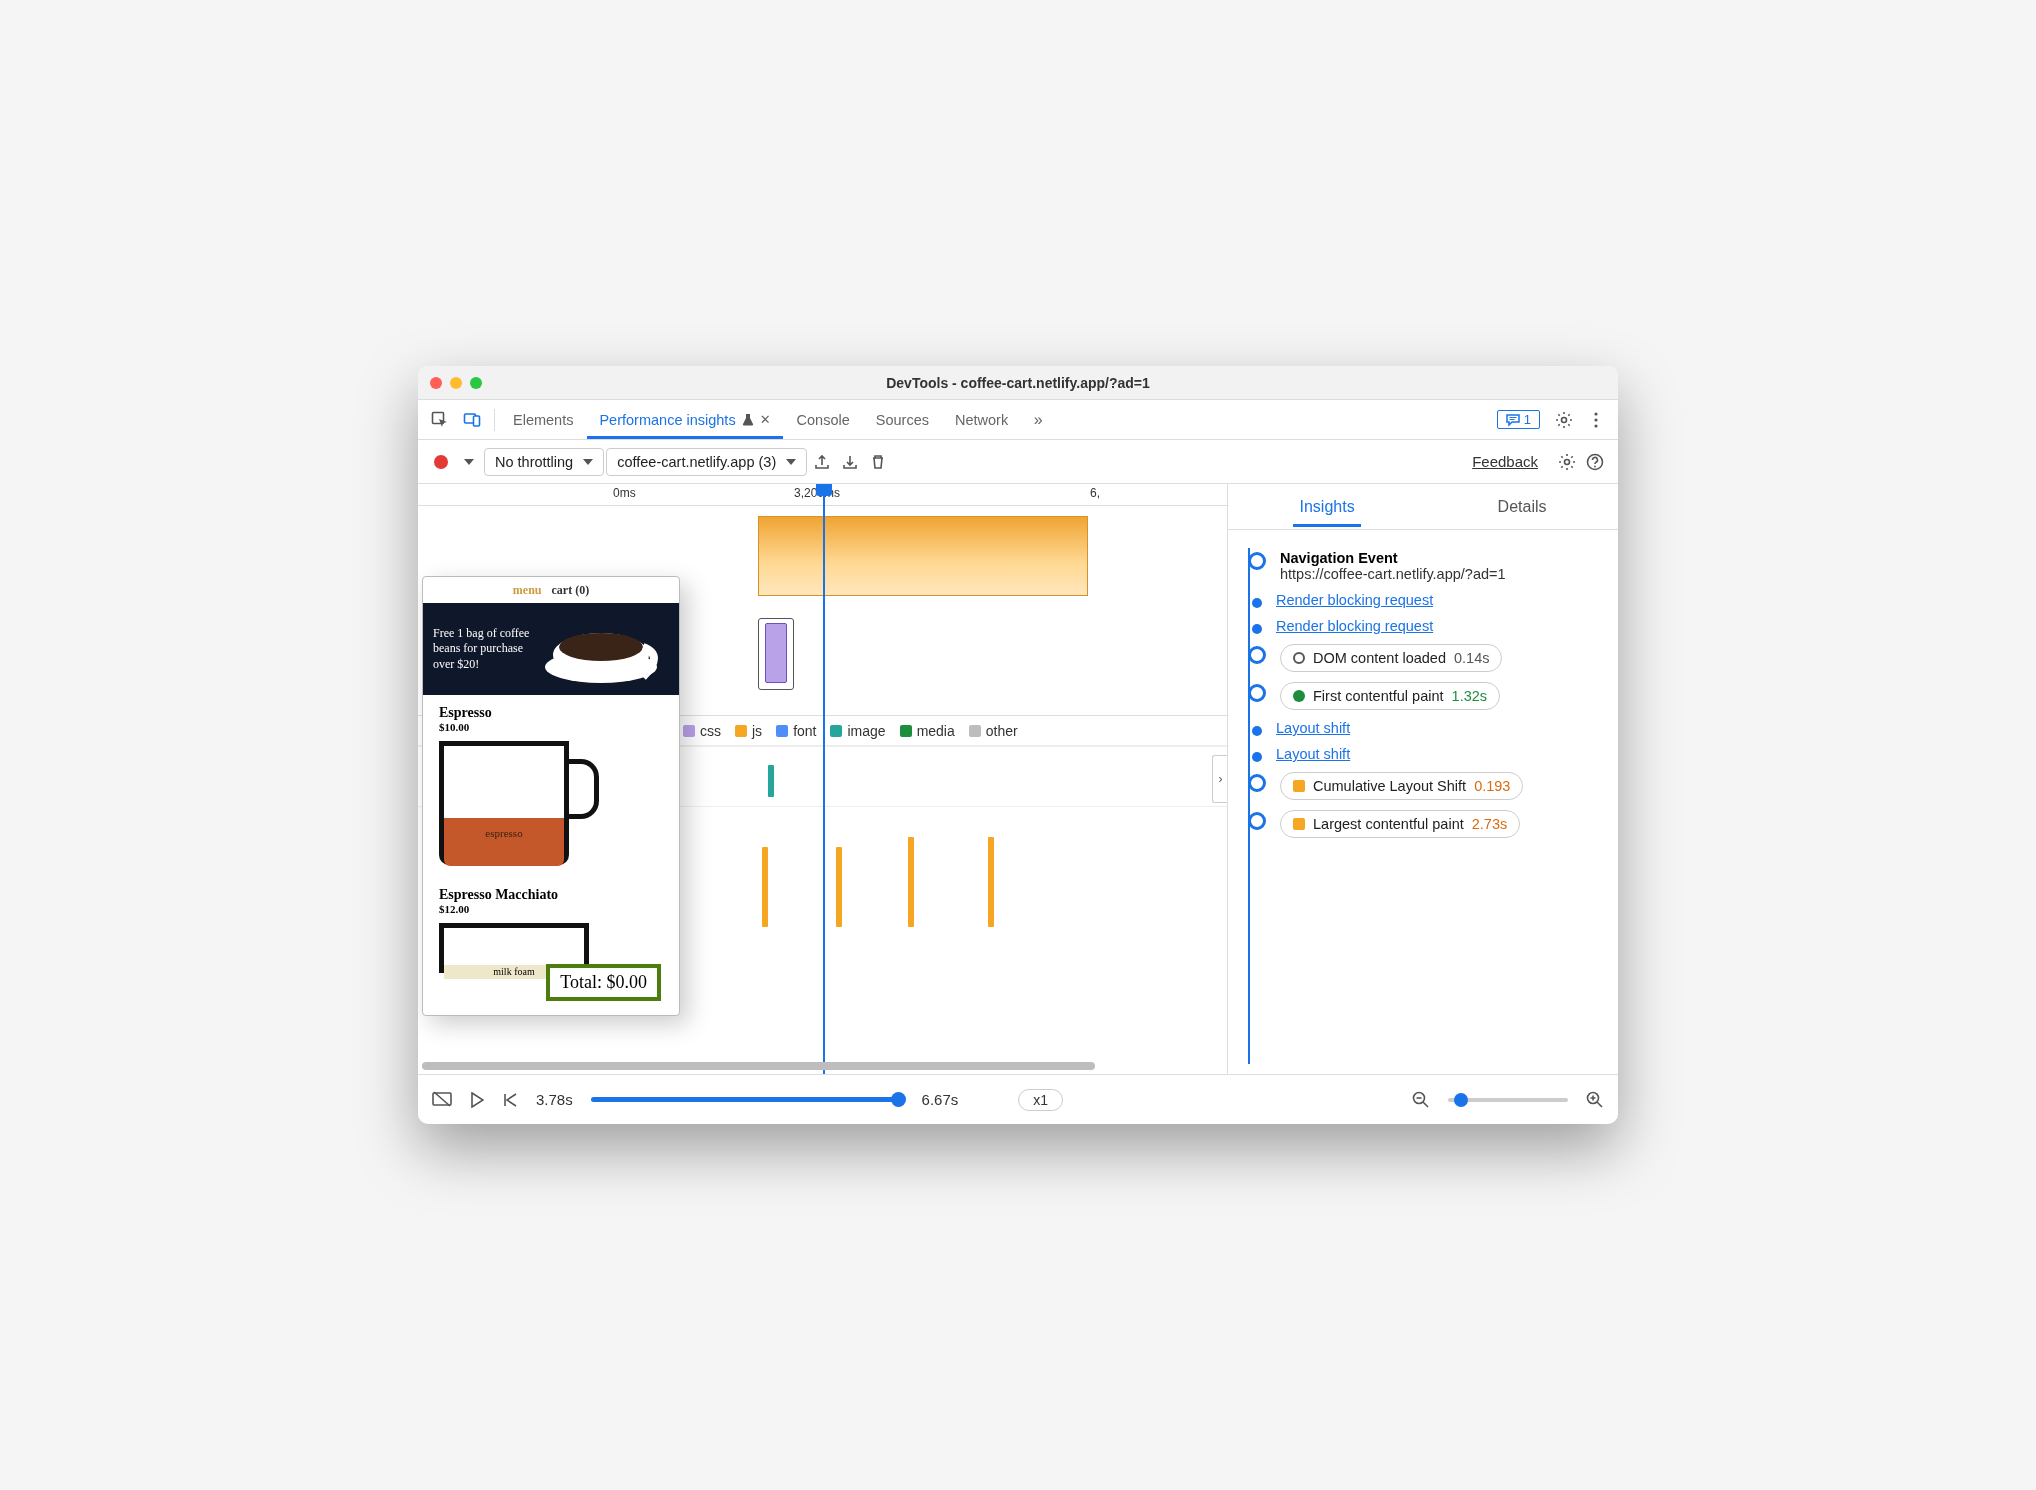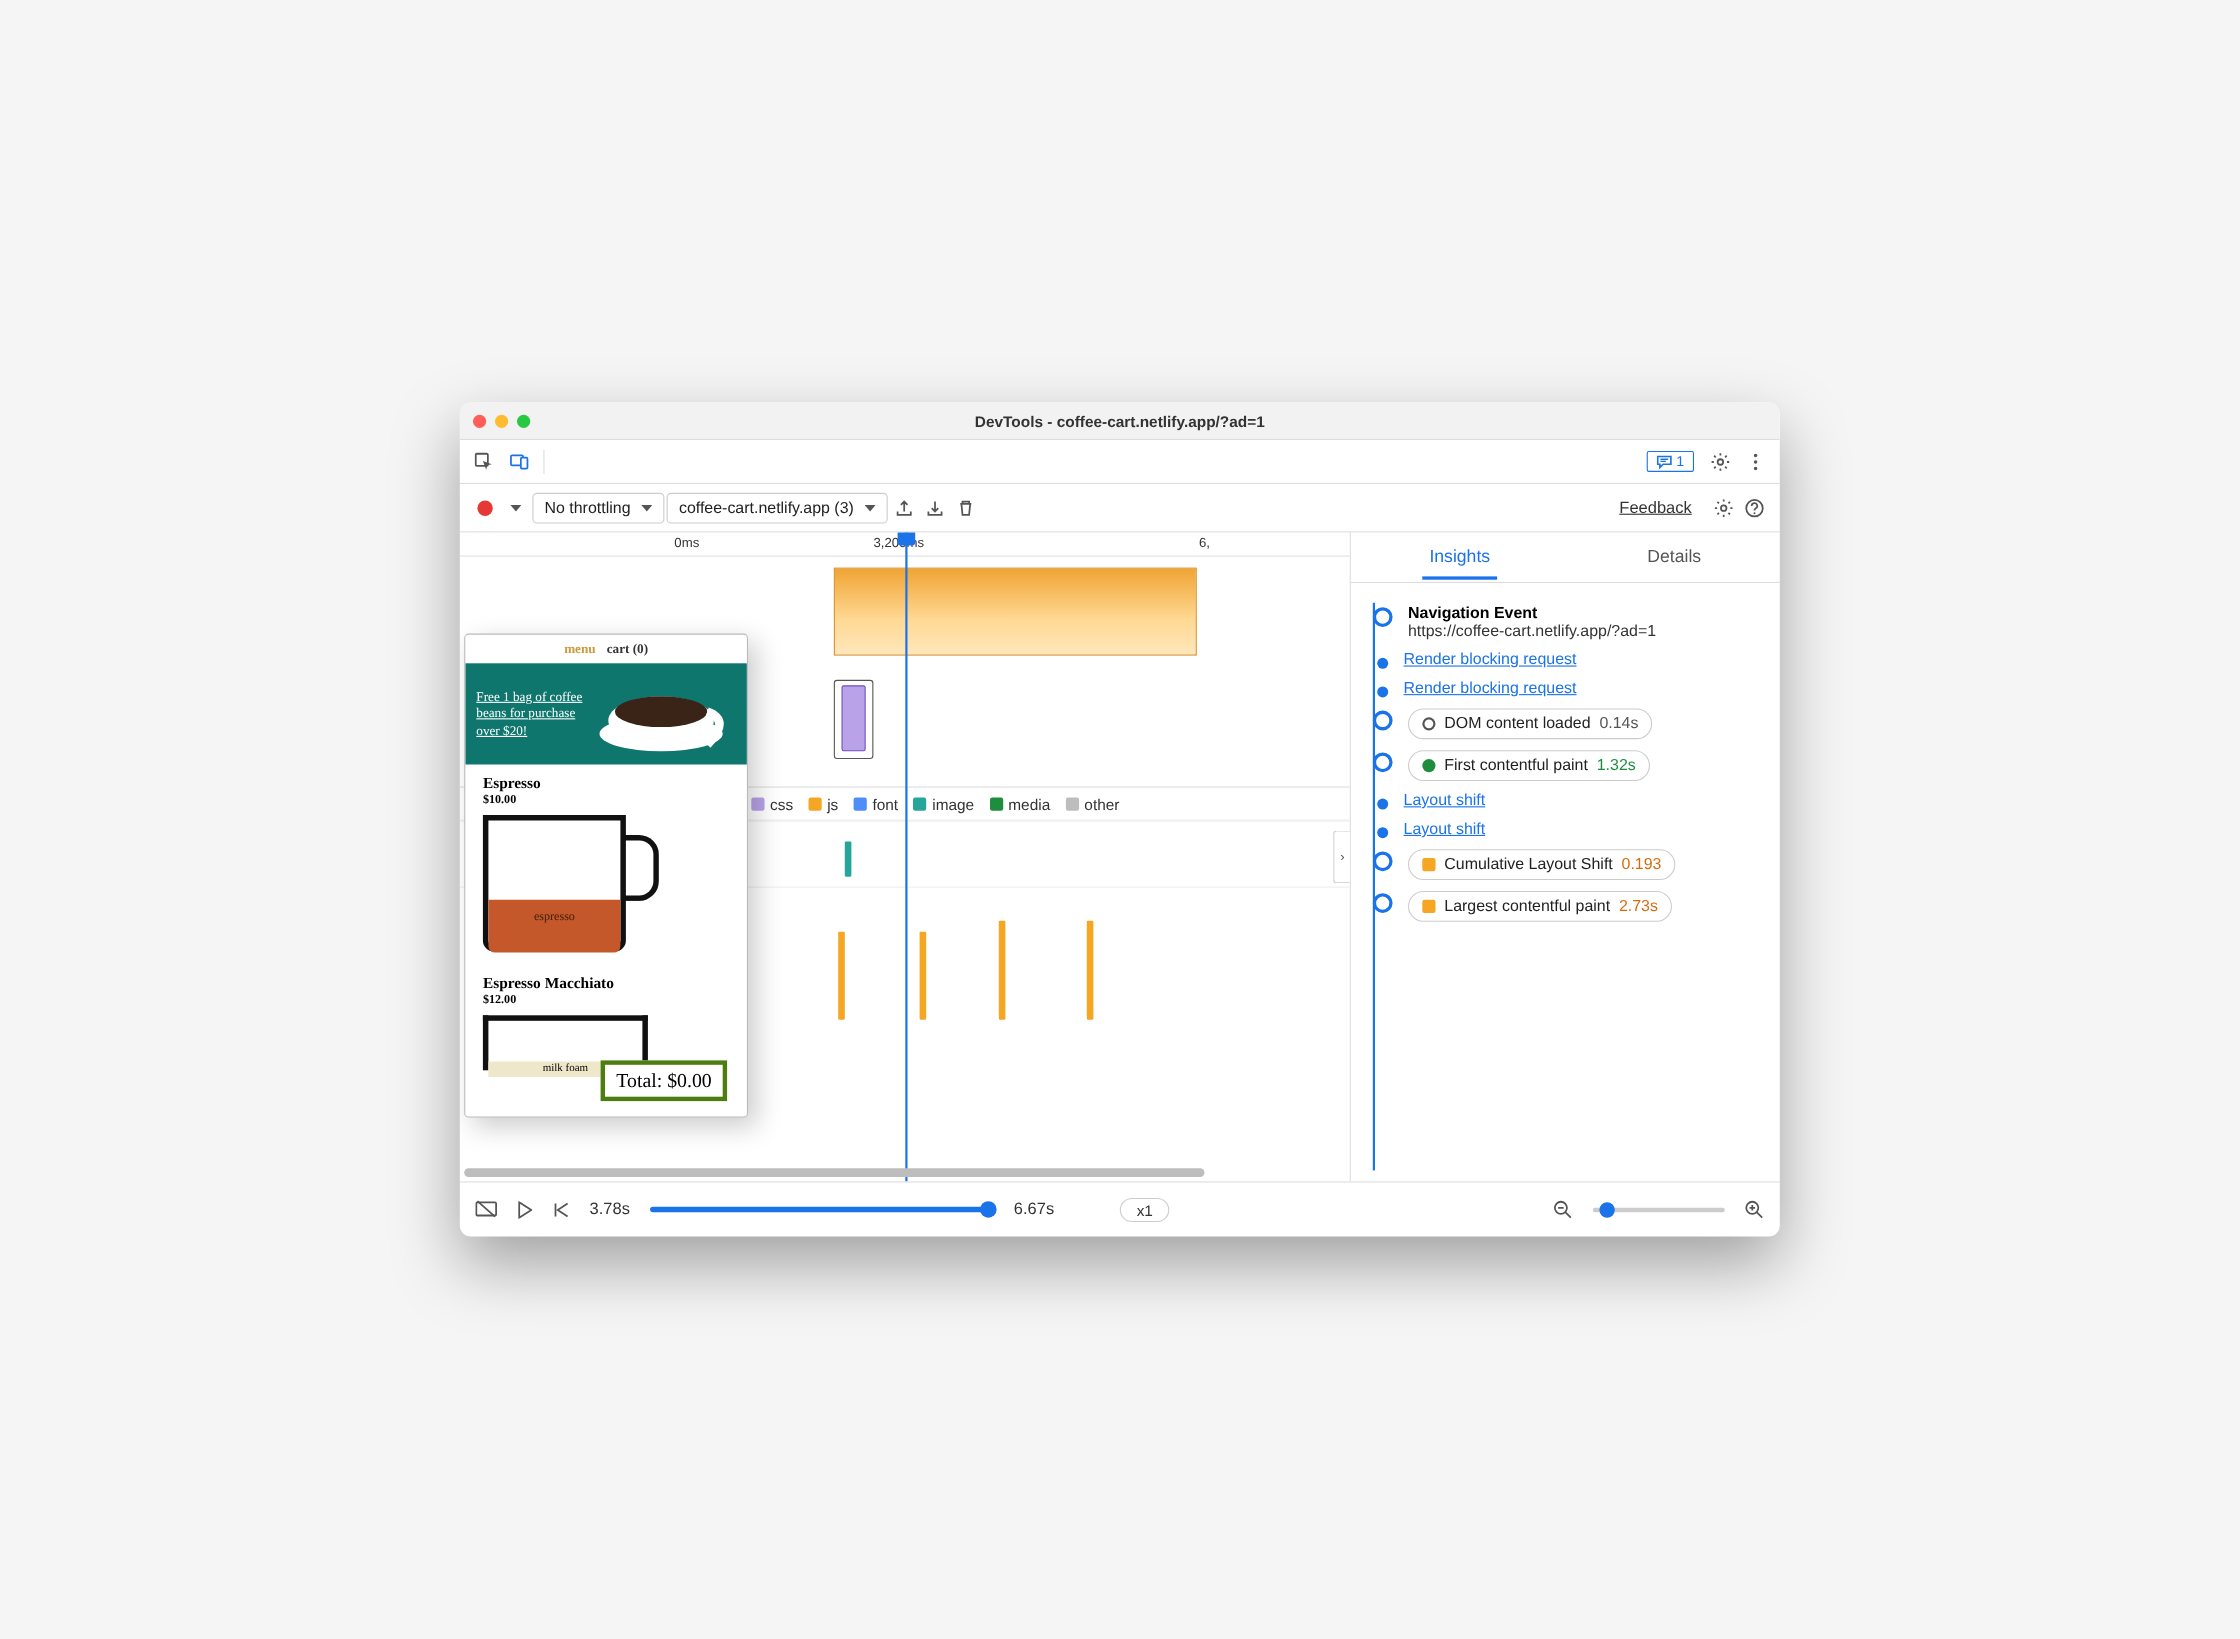--- a/index.html
+++ b/index.html
@@ -46,21 +46,21 @@
   .tracks { flex:1; position:relative; }
   .tracks .bar { position:absolute; width:6px; border-radius:1px; }
 
   .playhead { position:absolute; top:0; bottom:0; width:2px; background:#1a73e8; left:405px; z-index:5;}
   .playhead::before { content:""; position:absolute; top:-2px; left:-7px; width:16px; height:14px; background:#1a73e8; border-radius:3px; }
 
   .preview { position:absolute; top:92px; left:4px; width:258px; height:440px; background:#fff; border:1px solid #bbb; box-shadow: 8px 8px 24px rgba(0,0,0,0.2); border-radius:4px; z-index:6; overflow:hidden; font-family: Georgia, serif;}
   .preview .navrow { height:26px; display:flex; align-items:center; justify-content:center; gap:10px; font-size:12px; }
   .preview .navrow .menu{ color:#c99b3a; font-weight:bold;}
   .preview .navrow .cart{ color:#333; font-weight:bold;}
-  .preview .hero { height:92px; background:#0f766e; color:#fff; font-size:12px; padding:10px; position:relative; display:flex; align-items:center;text-decoration:underline;}
+  .preview .hero { height:92px; background:#0f172a; color:#fff; font-size:12px; padding:10px; position:relative; display:flex; align-items:center;}
   .preview .cup-hero { position:absolute; right:8px; top:8px; width:130px; height:76px; }
   .preview .item { padding:10px 16px 2px; }
   .preview .item .name{ font-weight:bold; font-size:14px;}
   .preview .item .price{ font-size:11px; font-weight:bold;}
   .preview .mug { margin:6px 16px; width:160px; height:130px; position:relative;}
   .preview .mug .body{ position:absolute; left:0; top:0; width:130px; height:124px; border:5px solid #111; border-radius:0 0 10px 10px;}
   .preview .mug .fill{ position:absolute; left:5px; bottom:5px; width:120px; height:48px; background:#c5582a; text-align:center; font-size:11px; color:#3a1e0e; line-height:30px; border-radius:0 0 6px 6px;}
   .preview .mug .handle{ position:absolute; right:0px; top:18px; width:32px; height:60px; border:5px solid #111; border-left:none; border-radius:0 18px 18px 0;}
   .preview .total{ position:absolute; bottom:14px; right:18px; background:#fff; border:4px solid #4d7c0f; padding:4px 10px; font-size:18px; font-family: Georgia,serif;}
 
@@ -119,20 +119,34 @@
           <path d="M8 8 L16 11 L12 12 L11 16 Z" fill="#555"></path>
         </svg>
     </div>
     <div class="iconbtn" style="color:#1a73e8;">
       <svg width="18" height="18" viewBox="0 0 18 18">
           <rect x="1.5" y="3" width="11" height="9" stroke="#1a73e8" fill="none" stroke-width="1.6" rx="1"></rect>
           <rect x="10.5" y="5" width="6" height="10" stroke="#1a73e8" fill="#fff" stroke-width="1.6" rx="1"></rect>
         </svg>
     </div>
     <div class="sep"></div>
+    <div class="tabs">
+      <div class="tab">Elements</div>
+      <div class="tab active">
+        <span>Performance insights</span>
+        <svg width="12" height="14" viewBox="0 0 12 14">
+            <path d="M4 1 h4 v4 l3 6 a1 1 0 0 1 -1 1.5 H2 a1 1 0 0 1 -1 -1.5 L4 5 Z" fill="#555"></path>
+          </svg>
+        <span class="close">✕</span>
+      </div>
+      <div class="tab">Console</div>
+      <div class="tab">Sources</div>
+      <div class="tab">Network</div>
+      <div class="iconbtn" style="font-size:16px;color:#666;">»</div>
+    </div>
     <div class="spacer"></div>
     <div class="badge">
       <svg width="14" height="14" viewBox="0 0 14 14">
           <path d="M1 2 h12 v7 h-7 l-3 3 v-3 h-2 Z" stroke="#1a73e8" fill="none" stroke-width="1.5"></path>
           <line x1="3.5" y1="4.5" x2="10.5" y2="4.5" stroke="#1a73e8" stroke-width="1.2"></line>
           <line x1="3.5" y1="6.5" x2="8.5" y2="6.5" stroke="#1a73e8" stroke-width="1.2"></line>
         </svg>
       <span>1</span>
     </div>
     <div class="iconbtn" style="margin-left:10px;">

